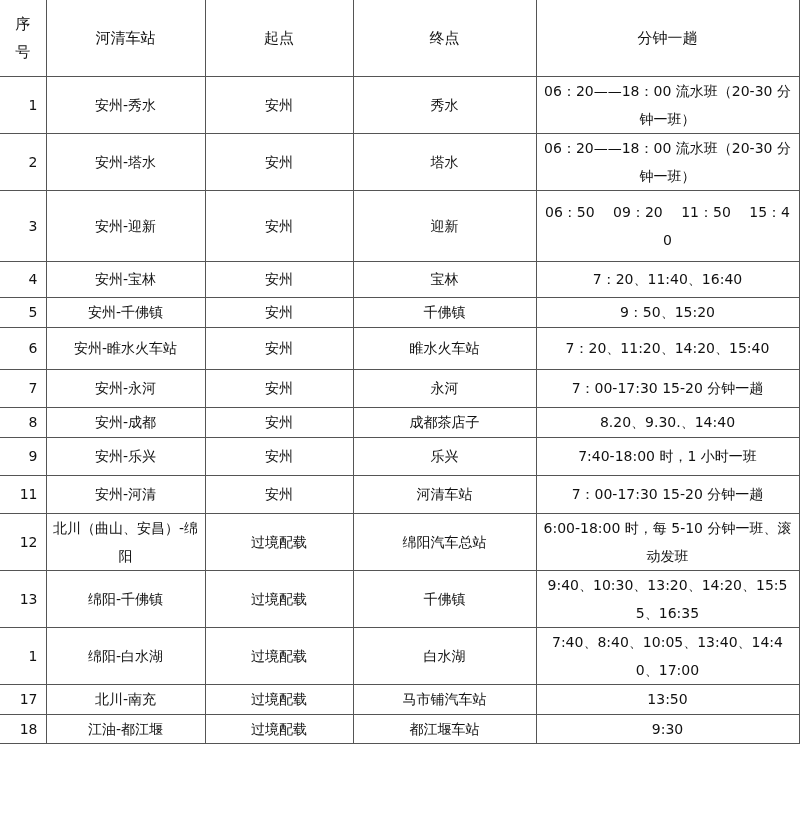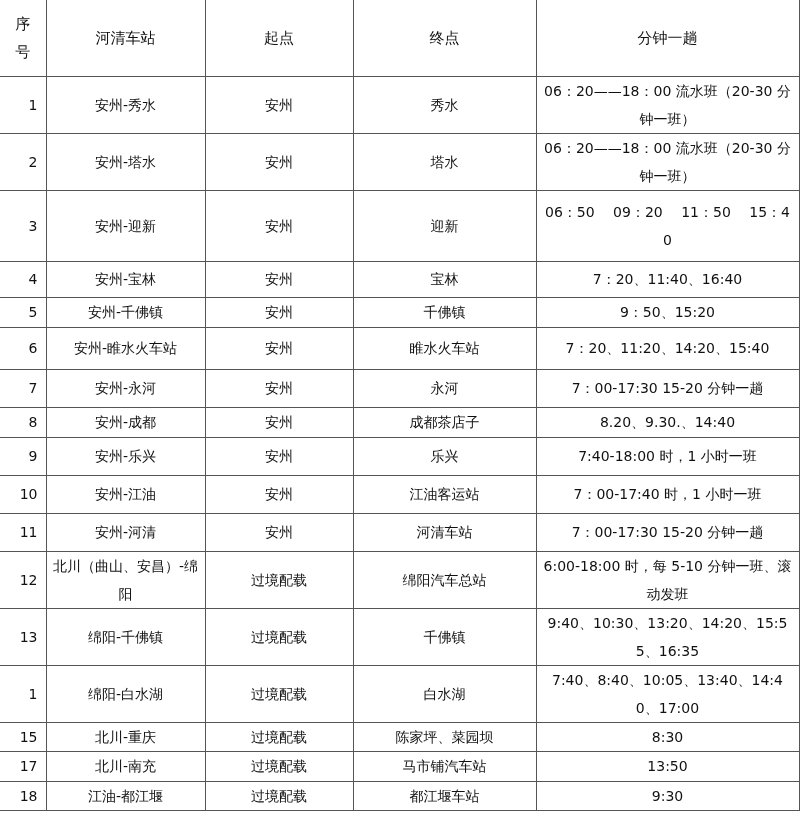--- a/index.html
+++ b/index.html
@@ -127,27 +127,20 @@
       <td>8.20、9.30.、14:40</td>
     </tr>
     <tr style="height:38px">
       <td class="num">9</td>
       <td>安州-乐兴</td>
       <td>安州</td>
       <td>乐兴</td>
       <td>7:40-18:00 时，1 小时一班</td>
     </tr>
     <tr style="height:38px">
-      <td class="num">10</td>
-      <td>安州-江油</td>
-      <td>安州</td>
-      <td>江油客运站</td>
-      <td>7：00-17:40 时，1 小时一班</td>
-    </tr>
-    <tr style="height:38px">
       <td class="num">11</td>
       <td>安州-河清</td>
       <td>安州</td>
       <td>河清车站</td>
       <td>7：00-17:30 15-20 分钟一趟</td>
     </tr>
     <tr style="height:57px">
       <td class="num">12</td>
       <td>北川（曲山、安昌）-绵阳</td>
       <td>过境配载</td>
@@ -161,27 +154,20 @@
       <td>千佛镇</td>
       <td>9:40、10:30、13:20、14:20、15:55、16:35</td>
     </tr>
     <tr style="height:57px">
       <td class="num">1</td>
       <td>绵阳-白水湖</td>
       <td>过境配载</td>
       <td>白水湖</td>
       <td>7:40、8:40、10:05、13:40、14:40、17:00</td>
     </tr>
-    <tr style="height:28px">
-      <td class="num">15</td>
-      <td>北川-重庆</td>
-      <td>过境配载</td>
-      <td>陈家坪、菜园坝</td>
-      <td>8:30</td>
-    </tr>
     <tr style="height:30px">
       <td class="num">17</td>
       <td>北川-南充</td>
       <td>过境配载</td>
       <td>马市铺汽车站</td>
       <td>13:50</td>
     </tr>
     <tr style="height:28px">
       <td class="num">18</td>
       <td>江油-都江堰</td>

